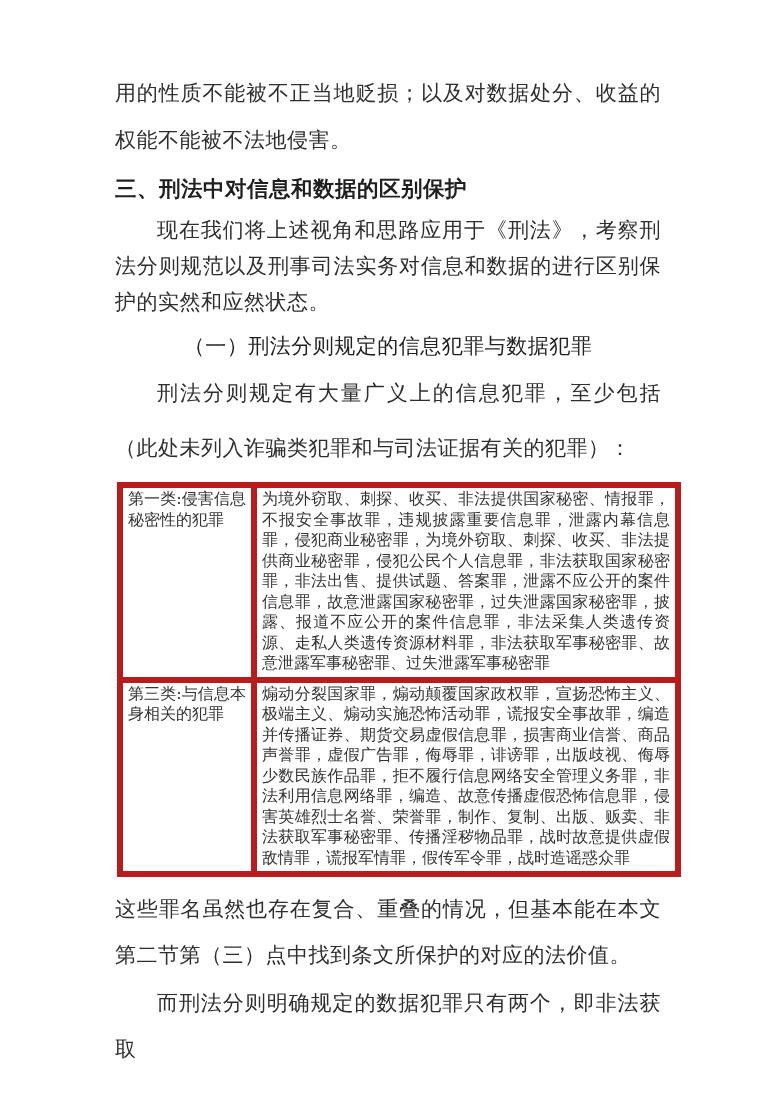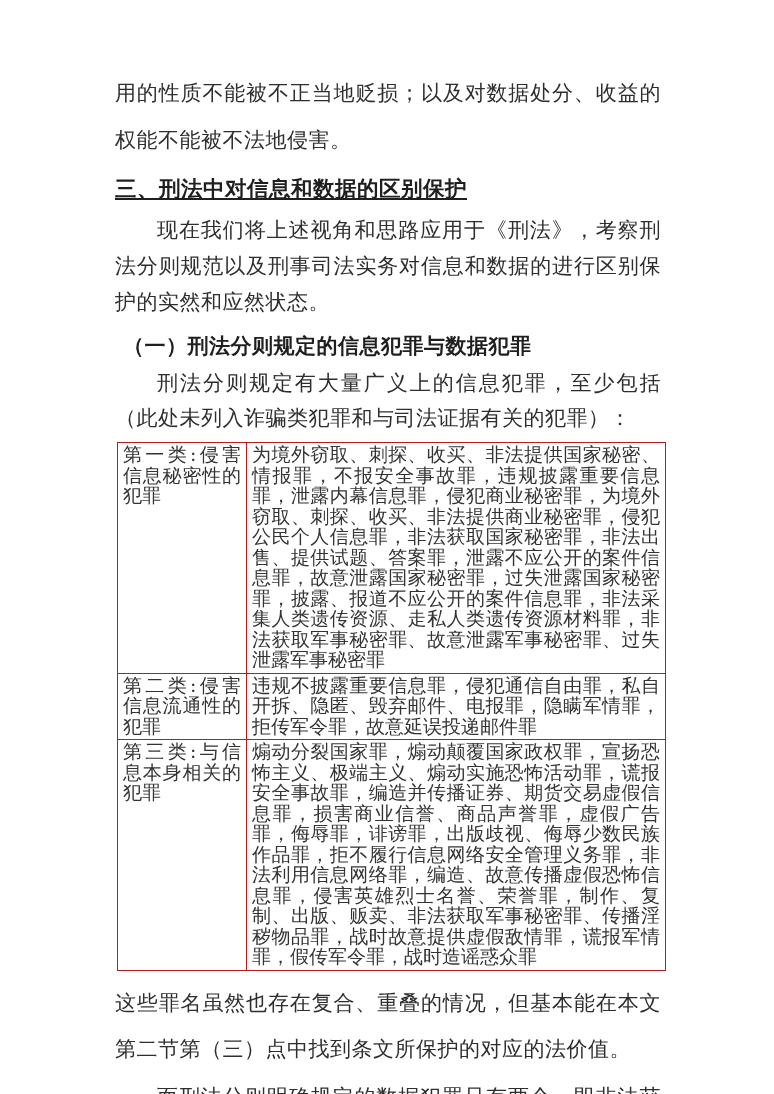--- a/index.html
+++ b/index.html
@@ -35,42 +35,42 @@
   }
   p.indent { text-indent: 2em; }
   h2.section-heading {
     margin: 8px 0 0 0;
     font-family: "Liberation Sans", "DejaVu Sans", sans-serif;
     font-size: 21.5px;
     line-height: 34px;
     font-weight: bold;
     color: #1f1f1f;
     letter-spacing: 0.5px;
-    text-decoration: underline;
   }
   h3.sub-heading {
-    margin: 9px 0 0 8px;
+    margin: 9px 0 0 0;
     font-size: 21px;
     line-height: 34px;
-    font-weight: bold;
+    font-weight: normal;
     color: #1f1f1f;
     letter-spacing: 0.5px;
+    text-align: center;
   }
   p.p1 { margin-top: 6px; line-height: 36px; }
-  p.p2 { margin-top: 3px; line-height: 35px; }
+  p.p2 { margin-top: 3px; line-height: 55px; }
   table.crimes-table {
     border-collapse: collapse;
     table-layout: fixed;
     width: 540px;
     margin: 6px 0 0 2px;
   }
   table.crimes-table td {
-    border: 1px solid #b91c1c;
+    border: 6px solid #b91c1c;
     vertical-align: top;
-    font-size: 19px;
+    font-size: 16px;
     line-height: 20.5px;
     color: #333333;
     padding: 1px 5px 3px 5px;
     text-align: justify;
     text-justify: inter-character;
     text-align-last: left;
     letter-spacing: 0;
   }
   td.category-cell { width: 118px; }
   td.crimes-cell { width: 408px; }
@@ -93,24 +93,20 @@
 
     <p class="body indent p2">刑法分则规定有大量广义上的信息犯罪，至少包括（此处未列入诈骗类犯罪和与司法证据有关的犯罪）：</p>
 
     <table class="crimes-table">
       <tbody>
         <tr>
           <td class="category-cell">第一类:侵害信息秘密性的犯罪</td>
           <td class="crimes-cell">为境外窃取、刺探、收买、非法提供国家秘密、情报罪，不报安全事故罪，违规披露重要信息罪，泄露内幕信息罪，侵犯商业秘密罪，为境外窃取、刺探、收买、非法提供商业秘密罪，侵犯公民个人信息罪，非法获取国家秘密罪，非法出售、提供试题、答案罪，泄露不应公开的案件信息罪，故意泄露国家秘密罪，过失泄露国家秘密罪，披露、报道不应公开的案件信息罪，非法采集人类遗传资源、走私人类遗传资源材料罪，非法获取军事秘密罪、故意泄露军事秘密罪、过失泄露军事秘密罪</td>
         </tr>
         <tr>
-          <td class="category-cell">第二类:侵害信息流通性的犯罪</td>
-          <td class="crimes-cell">违规不披露重要信息罪，侵犯通信自由罪，私自开拆、隐匿、毁弃邮件、电报罪，隐瞒军情罪，拒传军令罪，故意延误投递邮件罪</td>
-        </tr>
-        <tr>
           <td class="category-cell">第三类:与信息本身相关的犯罪</td>
           <td class="crimes-cell">煽动分裂国家罪，煽动颠覆国家政权罪，宣扬恐怖主义、极端主义、煽动实施恐怖活动罪，谎报安全事故罪，编造并传播证券、期货交易虚假信息罪，损害商业信誉、商品声誉罪，虚假广告罪，侮辱罪，诽谤罪，出版歧视、侮辱少数民族作品罪，拒不履行信息网络安全管理义务罪，非法利用信息网络罪，编造、故意传播虚假恐怖信息罪，侵害英雄烈士名誉、荣誉罪，制作、复制、出版、贩卖、非法获取军事秘密罪、传播淫秽物品罪，战时故意提供虚假敌情罪，谎报军情罪，假传军令罪，战时造谣惑众罪</td>
         </tr>
       </tbody>
     </table>
 
     <p class="body p3">这些罪名虽然也存在复合、重叠的情况，但基本能在本文第二节第（三）点中找到条文所保护的对应的法价值。</p>
 
     <p class="body indent p4">而刑法分则明确规定的数据犯罪只有两个，即非法获取</p>
 

